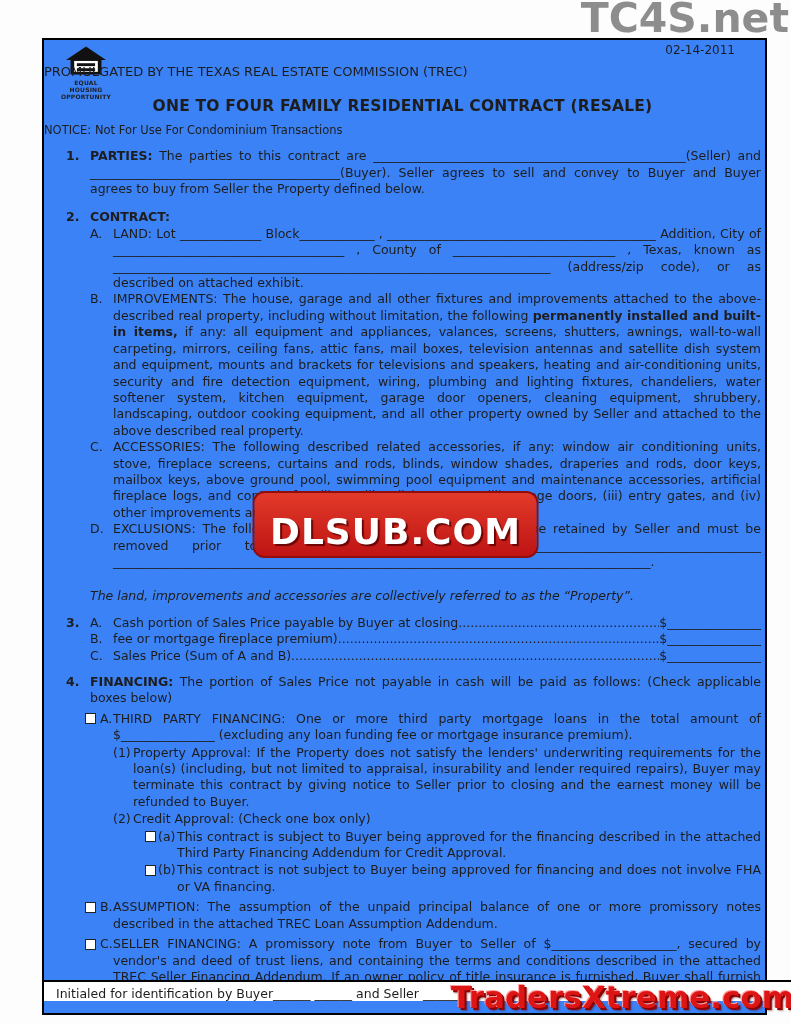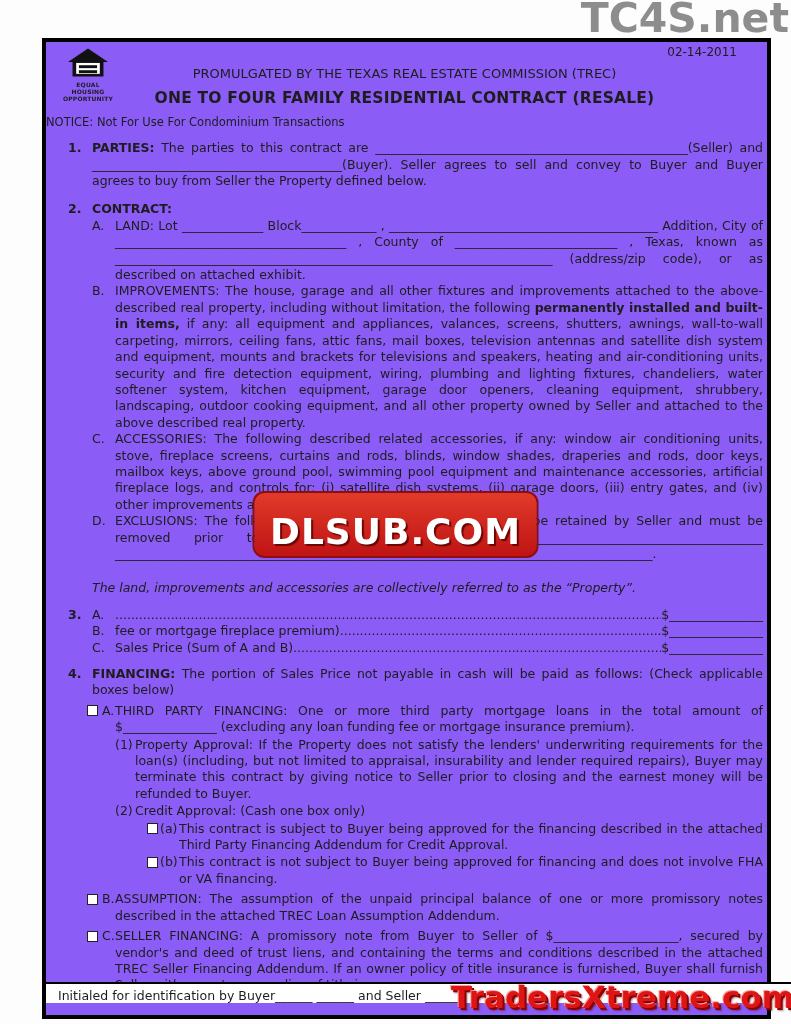--- a/index.html
+++ b/index.html
@@ -16,28 +16,28 @@
     border:2px solid #8f0d0d;border-radius:12px;
     padding:18px 16px 4px;color:#fff;font-size:36px;font-weight:bold;letter-spacing:1px;
     text-shadow:2px 2px 1px rgba(90,0,0,.85);z-index:5;white-space:nowrap;
   }
   .wm-bottom{
     position:absolute;top:979px;right:-3px;font-size:31px;font-weight:bold;color:#de1515;
     text-shadow:-1px -1px 0 #ff9c9c,2px 2px 0 #8c0202,3px 3px 2px rgba(60,0,0,.4);
     z-index:6;white-space:nowrap;
   }
   
-  .doc{position:absolute;left:42px;top:38px;width:721px;height:973px;border:4px solid #000000;background:#8b5cf6;}
+  .doc{position:absolute;left:42px;top:38px;width:721px;height:973px;border:2px solid #000000;background:#3b82f6;}
   .date{position:absolute;top:3px;right:30px;font-size:12px;}
   .logo{position:absolute;left:13px;top:6px;width:58px;text-align:center;}
   .logo-text{font-size:6px;font-weight:bold;line-height:6.5px;letter-spacing:.2px;margin-top:1px;}
   .content{position:absolute;left:0;top:0;width:717px;padding:24px 23px 0 0;font-size:12.5px;line-height:16.4px;}
   
-  .hdr-promulgated{text-align:center;font-size:13px;}
-  .hdr-title{text-align:center;font-size:15.5px;font-weight:bold;margin-top:8px;letter-spacing:.2px;}
+  .hdr-promulgated{font-size:13px;}
+  .hdr-title{text-align:center;font-size:15.5px;font-weight:bold;margin-top:18px;letter-spacing:.2px;}
   .hdr-notice{font-size:11.5px;margin-top:7px;}
   
   .just{text-align:justify;overflow-wrap:anywhere;}
   .bold{font-weight:bold;margin-top:12px;}
   
   .sec{position:relative;padding-left:46px;margin-top:10px;}
   .sec-num{position:absolute;left:22px;top:0;font-weight:bold;}
   .sub{position:relative;padding-left:23px;}
   .sub-letter{position:absolute;left:0;}
   .closing{margin-top:18px;font-style:italic;}
@@ -115,20 +115,21 @@
       </div>
 
       <div class="closing">The land, improvements and accessories are collectively referred to as the “Property”.</div>
     </div>
 
     <div class="sec">
       <span class="sec-num">3.</span>
 
       <div class="sub price-row">
         <span class="sub-letter">A.</span>
+        <span class="pr-label">Cash portion of Sales Price payable by Buyer at closing </span>
         <span class="leader">......................................................................................................................................................</span>
         <span class="pr-amount">$_______________</span>
       </div>
 
       <div class="sub">
         <span class="sub-letter">B.</span>
       </div>
 
       <div class="sub price-row">
         <span class="pr-label">fee or mortgage fireplace premium) </span>
@@ -154,21 +155,21 @@
         <span>THIRD PARTY FINANCING:  One  or  more third party mortgage loans in the total amount of $_______________ (excluding any loan funding fee or mortgage insurance premium).</span>
       </div>
 
       <div class="num-item just">
         <span class="num-label">(1)</span>
         <span>Property Approval: If the Property does not satisfy the lenders' underwriting requirements for the loan(s) (including, but not limited to appraisal, insurability and lender required repairs), Buyer may terminate this contract by giving notice to Seller prior to closing and the earnest money will be refunded to Buyer.</span>
       </div>
 
       <div class="num-item">
         <span class="num-label">(2)</span>
-        <span>Credit Approval: (Cash one box only)</span>
+        <span>Credit Approval: (Check one box only)</span>
       </div>
 
       <div class="opt-item just">
         <span class="opt-box"></span>
         <span class="opt-label">(a)</span>
         <span>This contract is subject to Buyer being approved for the financing described in the attached Third Party Financing Addendum for Credit Approval.</span>
       </div>
 
       <div class="opt-item just">
         <span class="opt-box"></span>

